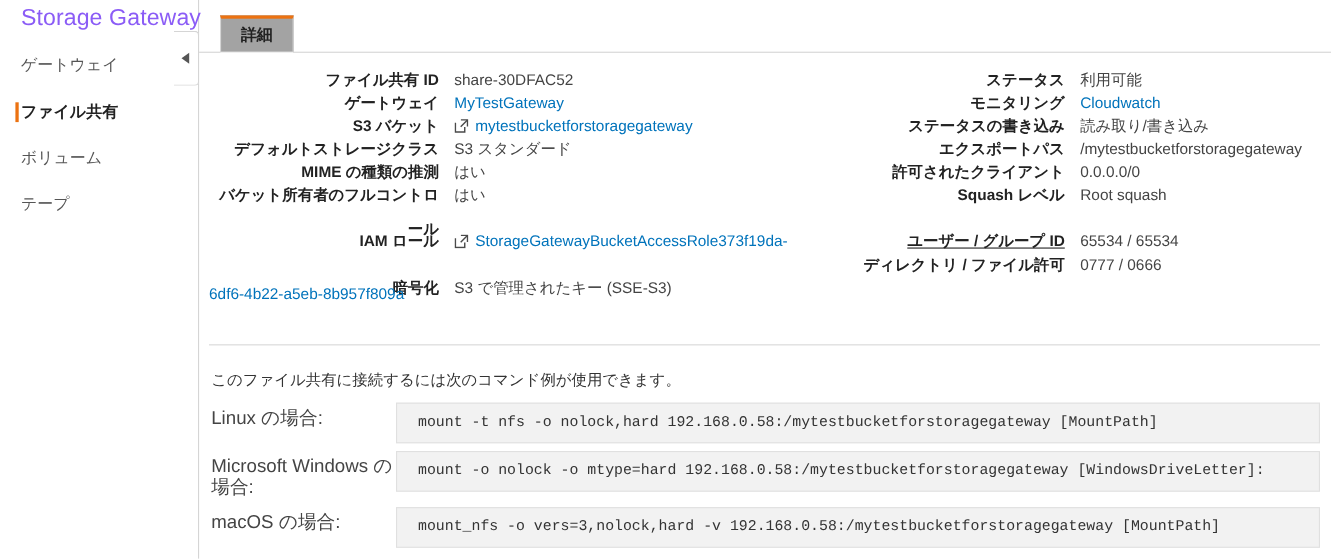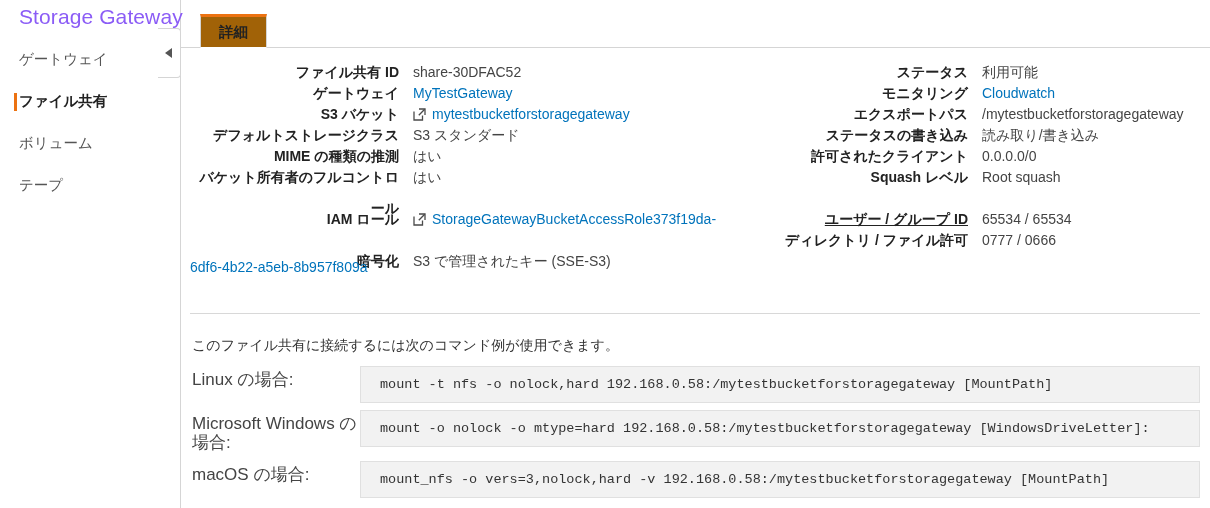--- a/index.html
+++ b/index.html
@@ -65,21 +65,21 @@
   #tabstrip {
     position: absolute; left: 0; top: 12px; width: 1029px; height: 36px;
   }
   #tab-baseline {
     position: absolute; left: 0; top: 35px; width: 1029px;
     border-bottom: 1px solid #d5d5d5;
   }
   #tab-detail {
     position: absolute; left: 19px; top: 2px;
     height: 34px; padding: 0 18px;
-    background: #a16207;
+    background: #a3a3a3;
     border: 1px solid #d5d5d5;
     border-top: 3px solid #ec7211;
     border-bottom: 1px solid #ffffff;
     font-size: 14.5px; color: #222222; font-weight: bold;
     line-height: 31px;
     cursor: pointer;
     z-index: 2;
   }
 
   
@@ -260,27 +260,27 @@
         <span class="prop-label">ステータス</span>
         <span class="prop-value">利用可能</span>
       </div>
 
       <div class="prop-row">
         <span class="prop-label">モニタリング</span>
         <span class="prop-value link">Cloudwatch</span>
       </div>
 
       <div class="prop-row">
+        <span class="prop-label">ステータスの書き込み</span>
+        <span class="prop-value">読み取り/書き込み</span>
+      </div>
+
+      <div class="prop-row">
         <span class="prop-label">エクスポートパス</span>
         <span class="prop-value">/mytestbucketforstoragegateway</span>
-      </div>
-
-      <div class="prop-row">
-        <span class="prop-label">ステータスの書き込み</span>
-        <span class="prop-value">読み取り/書き込み</span>
       </div>
 
       <div class="prop-row">
         <span class="prop-label">許可されたクライアント</span>
         <span class="prop-value">0.0.0.0/0</span>
       </div>
 
       <div class="prop-row">
         <span class="prop-label">Squash レベル</span>
         <span class="prop-value">Root squash</span>

